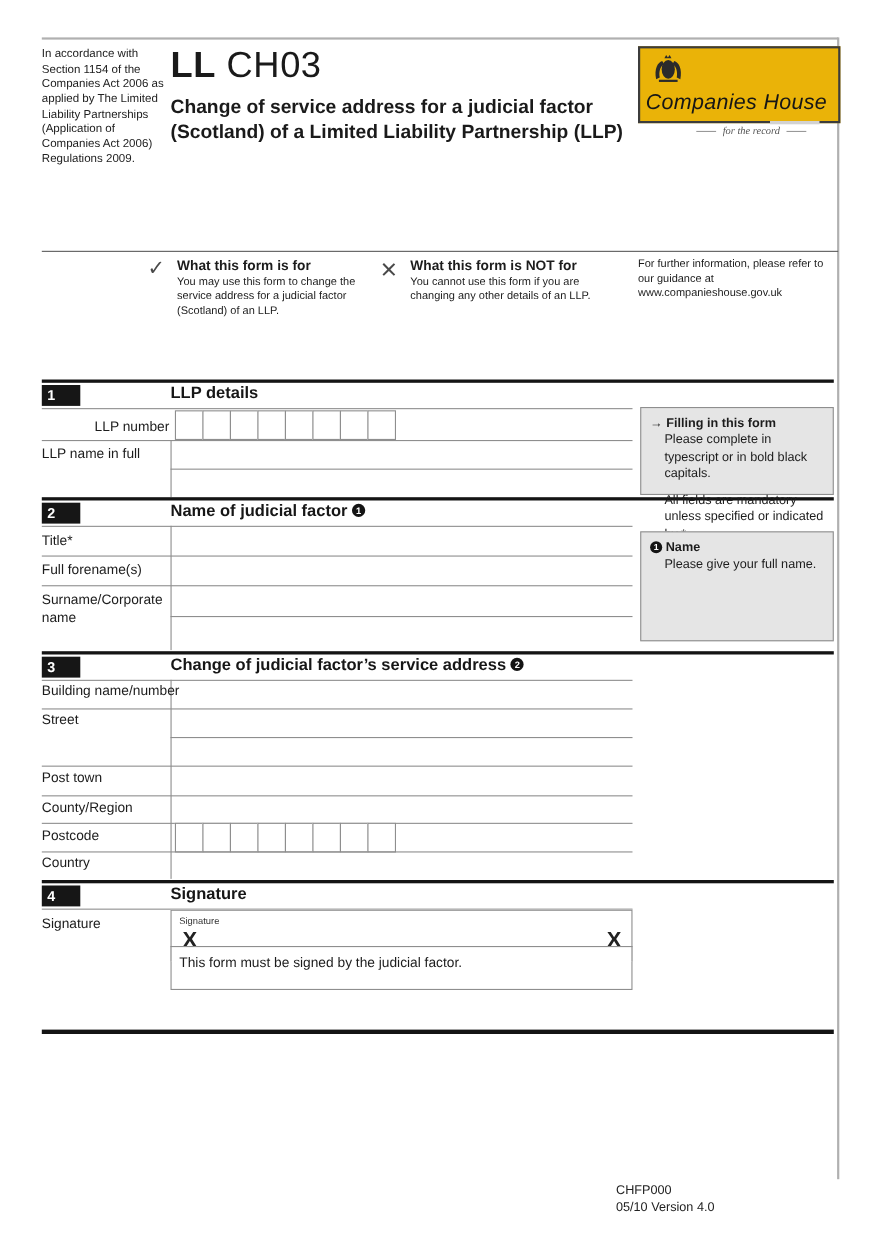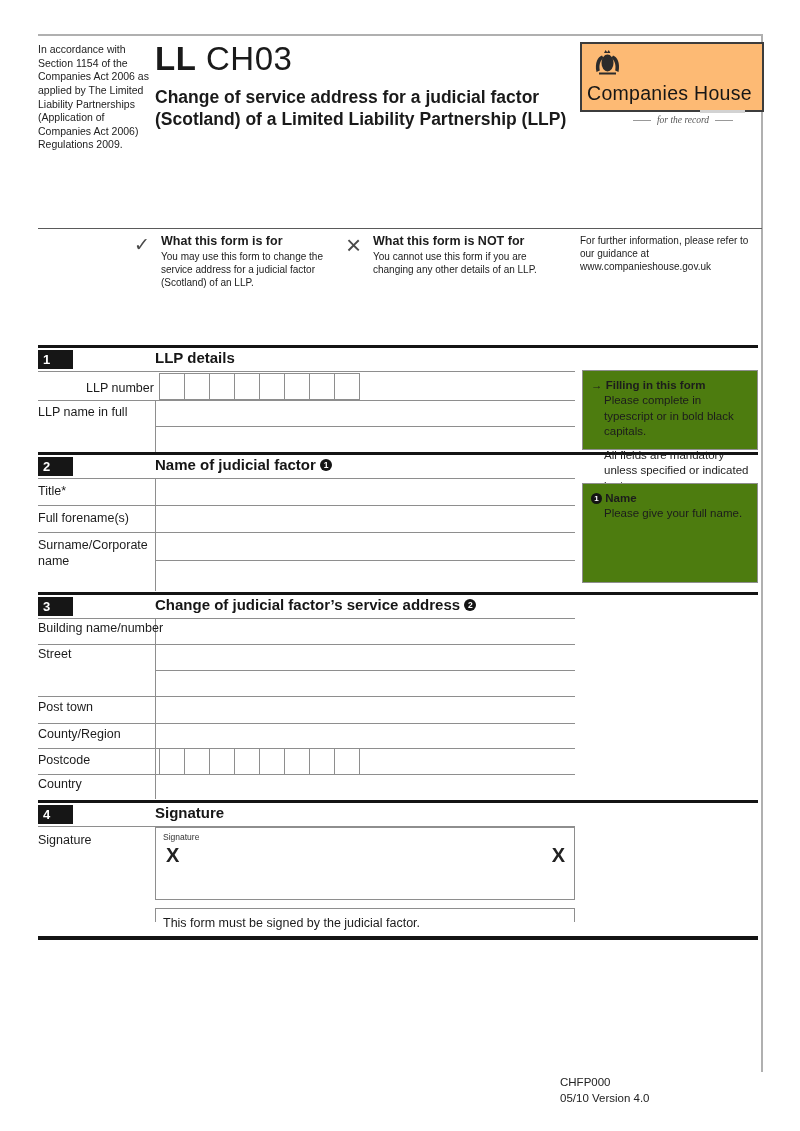--- a/index.html
+++ b/index.html
@@ -9,37 +9,37 @@
   }
   .abs{position:absolute;}
   .hline{background:#8e8e8e;height:1px;}
   .vline{background:#8e8e8e;width:1px;}
   .frameline{background:#b0b0b0;}
   .rule{background:#141414;height:3px;}
   .legal{font-size:10.5px;line-height:1.3;color:#222;}
   .form-code{font-size:33px;letter-spacing:.5px;color:#1a1a1a;}
   .form-code b{font-weight:bold;}
   .form-title{font-size:17.5px;font-weight:bold;line-height:1.25;color:#1a1a1a;}
-  .logo-box{border:2px solid #3c3c3c;background:#fdba74;}
+  .logo-box{border:2px solid #3c3c3c;background:#eab308;font-style:italic;}
   .logo-text{font-size:19.5px;color:#161616;letter-spacing:.3px;}
   .tagline{font-family:"Liberation Serif","DejaVu Serif",serif;font-style:italic;font-size:9.5px;color:#555;white-space:nowrap;}
   .dash{display:inline-block;width:18px;height:1px;background:#999;vertical-align:middle;margin:0 6px;}
   .intro-h{font-size:12.5px;font-weight:bold;}
   .intro-b{font-size:10px;line-height:1.32;}
   .bigcheck{font-size:19px;color:#4a4a4a;}
   .bigcross{font-size:26px;color:#4a4a4a;line-height:18px;}
   .badge{width:30px;height:19px;background:#161616;color:#fff;font-weight:bold;font-size:13px;padding-left:5px;line-height:19px;}
   .sec-title{font-size:15px;font-weight:bold;color:#161616;}
   .label{font-size:12.5px;line-height:1.25;color:#1c1c1c;}
   .combo{display:flex;}
   .cell{width:26px;height:27px;border:1px solid #8e8e8e;margin-right:-1px;background:#fff;box-sizing:border-box;}
   .fieldline{background:transparent;}
   .marker{display:inline-block;width:12px;height:12px;border-radius:50%;background:#141414;color:#fff;
           font-size:8.5px;font-weight:bold;text-align:center;line-height:12px;vertical-align:2px;}
-  .note{border:1px solid #8e8e8e;padding:7px 8px;font-size:11.5px;line-height:1.33;box-sizing:border-box;background:#4d7c0f;}
+  .note{border:1px solid #8e8e8e;padding:7px 8px;font-size:11.5px;line-height:1.33;box-sizing:border-box;background:#e5e5e5;}
   .note .mk{width:11px;height:11px;font-size:8px;line-height:11px;vertical-align:1px;}
   .note-h{font-weight:bold;}
   .note-b{margin-left:13px;}
   .sigbox{border:1px solid #8e8e8e;box-sizing:border-box;background:#fff;}
   .siglabel{font-size:8.5px;color:#333;}
   .xmark{font-size:20px;font-weight:bold;color:#222;}
   .stmtbox{border:1px solid #8e8e8e;border-bottom:none;box-sizing:border-box;background:#fff;}
   .footer{font-size:11.5px;line-height:1.35;color:#222;}
 </style>
 </head>
@@ -168,21 +168,21 @@
   <div class="abs badge" style="left:38px;top:805px;">4</div>
   <div class="abs sec-title" style="left:155px;top:804px;">Signature</div>
   <div class="abs hline" style="left:38px;top:826px;width:537px;"></div>
 
   <div class="abs label" style="left:38px;top:833px;">Signature</div>
   <div class="abs sigbox" style="left:155px;top:827px;width:420px;height:73px;">
     <span class="abs siglabel" style="left:7px;top:4px;">Signature</span>
     <span class="abs xmark" style="left:10px;top:16px;">X</span>
     <span class="abs xmark" style="right:9px;top:16px;">X</span>
   </div>
-  <div class="abs stmtbox" style="left:155px;top:908px;width:420px;height:14px;">
+  <div class="abs stmtbox" style="left:155px;top:860px;width:420px;height:14px;">
     <span class="abs label" style="left:7px;top:7px;width:400px;">This form must be signed by the judicial factor.</span>
   </div>
   <div class="abs rule" style="left:38px;top:936px;width:720px;height:4px;"></div>
 
   <div class="abs note" style="left:582px;top:370px;width:176px;height:80px;">
     <div><span>→</span> <span class="note-h">Filling in this form</span></div>
     <div class="note-b">Please complete in typescript or in bold black capitals.</div>
     <div class="note-b" style="margin-top:9px;">All fields are mandatory unless specified or indicated by *</div>
   </div>
 

